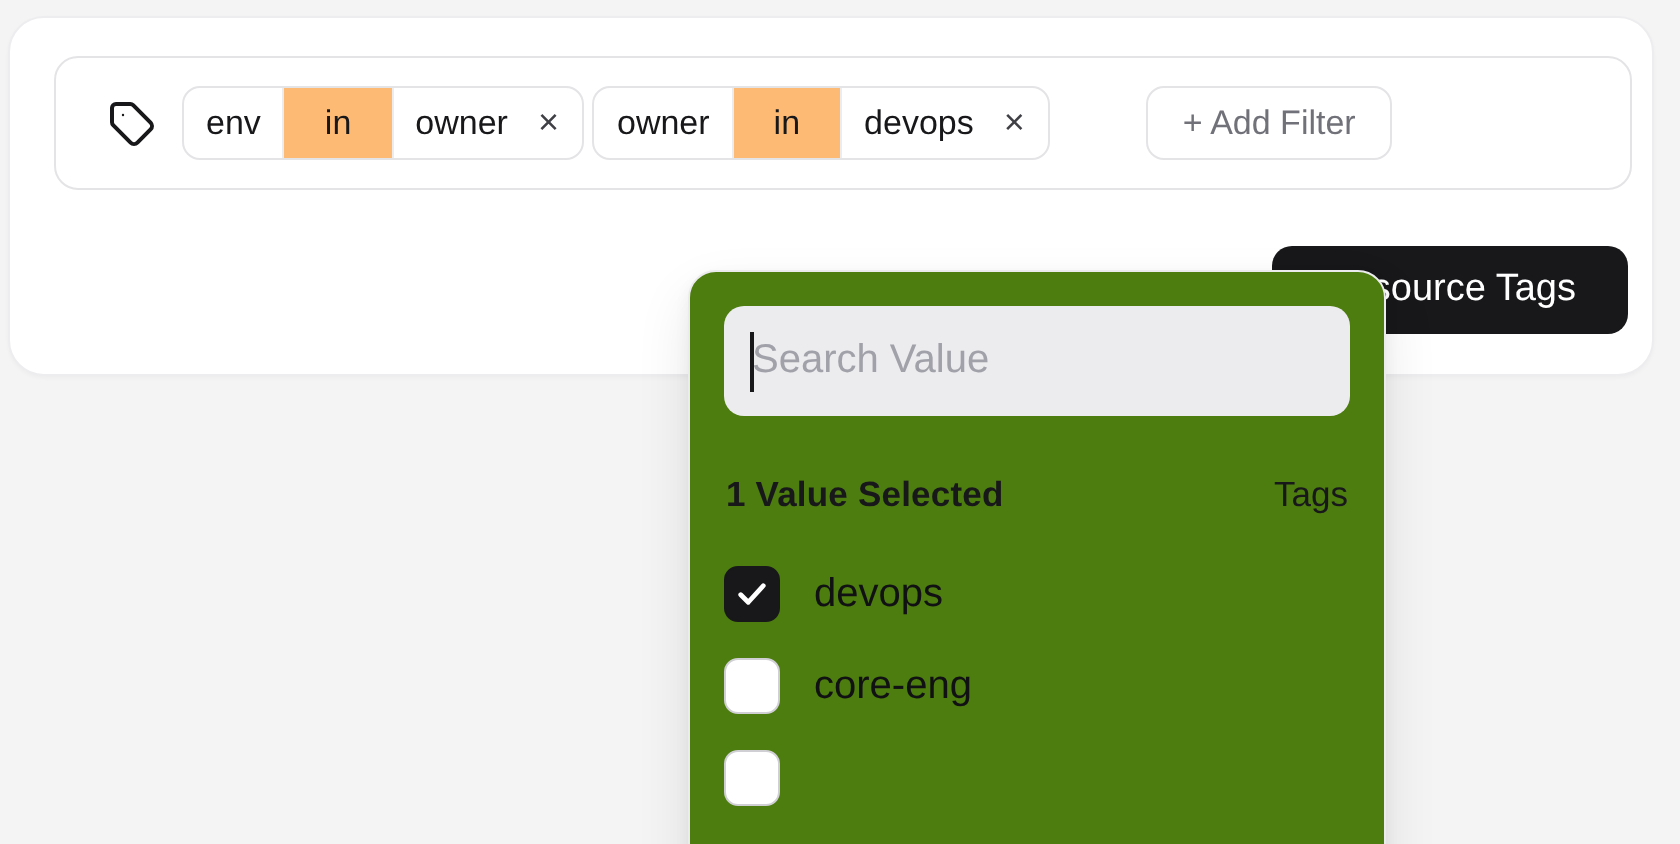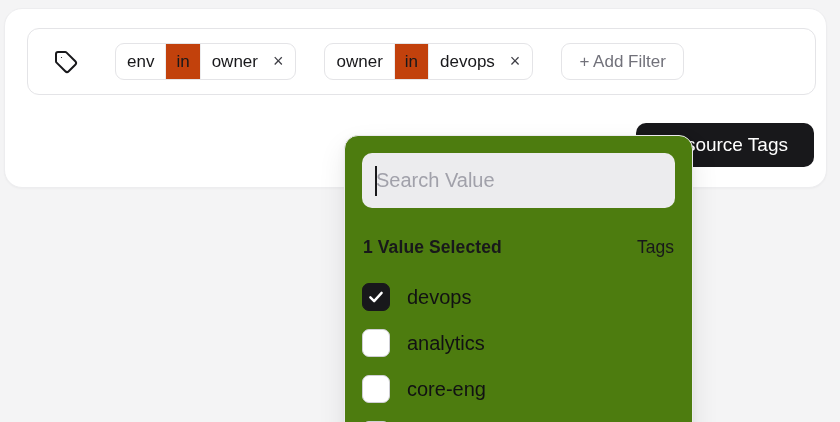--- a/index.html
+++ b/index.html
@@ -27,21 +27,21 @@
   .filter-bar {
     position: absolute;
     left: 22px; top: 19px;
     width: 789px; height: 67px;
     border: 1px solid #e4e4e7;
     border-radius: 12px;
     background: #ffffff;
     display: flex;
     align-items: center;
     padding-left: 26px;
-    gap: 28px;
+    gap: 4px;
   }
   .tag-icon-wrap {
     width: 24px; height: 24px;
     flex: 0 0 auto;
     margin-right: 9px;
     display: flex; align-items: center; justify-content: center;
   }
 
   .chip {
     display: flex;
@@ -53,24 +53,24 @@
     font-size: 17px;
     overflow: hidden;
     flex: 0 0 auto;
   }
   .chip .seg {
     display: flex; align-items: center;
     padding: 0 11px;
     white-space: nowrap;
   }
   .chip .seg.op {
-    background: #c2410c;
+    background: #fdba74;
     border-left: 1px solid #ececee;
     border-right: 1px solid #ececee;
-    padding: 0 10px;
+    padding: 0 20px;
   }
   .chip .seg.close {
     color: #3f3f46;
     font-size: 18px;
     padding: 0 12px 0 4px;
     cursor: pointer;
   }
 
   .add-filter-btn {
     height: 37px;
@@ -78,20 +78,21 @@
     border-radius: 9px;
     background: #ffffff;
     color: #71717a;
     font-size: 17px;
     font-family: inherit;
     padding: 0 17px;
     display: flex; align-items: center;
     cursor: pointer;
     flex: 0 0 auto;
     white-space: nowrap;
+    margin-left: 44px;
   }
 
   
   .resource-tags-btn {
     position: absolute;
     top: 114px;
     right: 12px;
     height: 44px;
     background: #18181b;
     color: #ffffff;
@@ -231,26 +232,20 @@
 
     <div class="option-row">
       <span class="checkbox checked">
         <svg width="18" height="18" viewBox="0 0 24 24" fill="none" stroke="#ffffff" stroke-width="3.2" stroke-linecap="round" stroke-linejoin="round">
             <polyline points="4.5 12.5 9.5 17.5 19.5 6.5"></polyline>
           </svg>
       </span>
       <span class="option-label">devops</span>
     </div>
 
-    <div class="option-row">
-      <span class="checkbox">
-        
-      </span>
-      <span class="option-label">analytics</span>
-    </div>
 
     <div class="option-row">
       <span class="checkbox">
         
       </span>
       <span class="option-label">core-eng</span>
     </div>
 
     <div class="option-row">
       <span class="checkbox">

